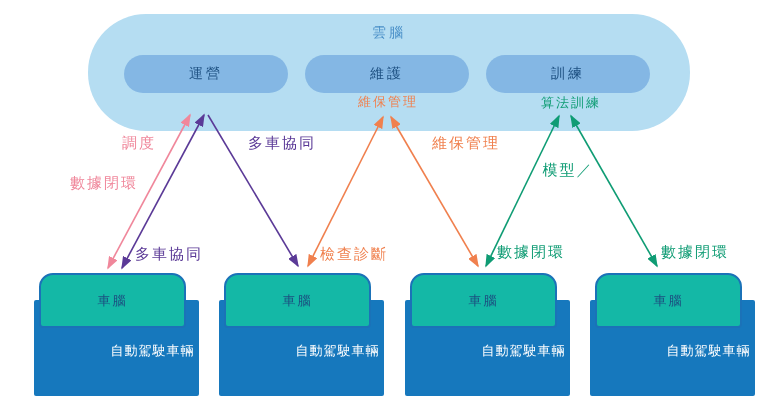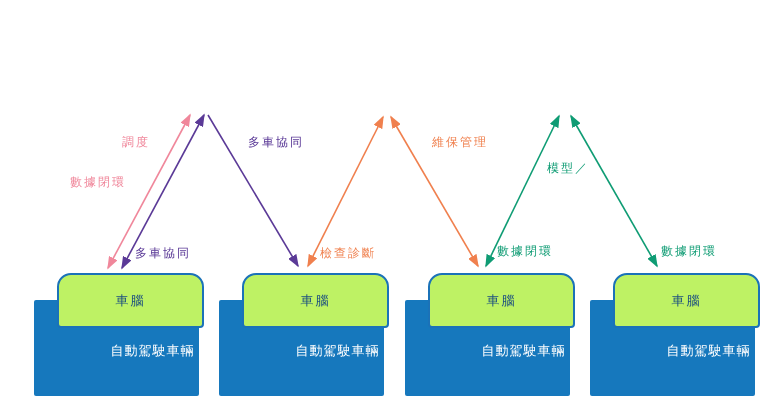--- a/index.html
+++ b/index.html
@@ -19,21 +19,21 @@
          color:var(--cloud-title);font-size:14px;letter-spacing:3px;}
   .pill-row{position:absolute;top:41px;left:36px;display:flex;gap:17px;}
   .pill{width:164px;height:38px;background:var(--pill-bg);border-radius:19px;
         display:flex;align-items:center;justify-content:center;
         color:var(--pill-text);font-size:14px;letter-spacing:3px;}
   .cloud-sub{position:absolute;font-size:13px;letter-spacing:2px;white-space:nowrap;}
   .sub-maint{left:270px;top:79px;color:var(--orange);}
   .sub-train{left:453px;top:80px;color:var(--teal);}
 
   
-  .link-label{position:absolute;font-size:12px;letter-spacing:2px;white-space:nowrap;}
+  .link-label{position:absolute;font-size:15px;letter-spacing:2px;white-space:nowrap;}
   .lbl-pink{color:var(--pink);} .lbl-purple{color:var(--purple);}
   .lbl-orange{color:var(--orange);} .lbl-teal{color:var(--teal);}
   .lbl-dispatch{left:122px;top:134px;}
   .lbl-remote{left:70px;top:174px;}
   .lbl-coord-top{left:248px;top:134px;}
   .lbl-coord-bottom{left:135px;top:245px;}
   .lbl-inspect{left:320px;top:245px;}
   .lbl-predict{left:432px;top:134px;}
   .lbl-update{left:523px;top:160px;width:90px;text-align:center;line-height:1.35;}
   .lbl-loop-left{left:497px;top:243px;}
@@ -42,31 +42,47 @@
   
   .arrows{position:absolute;left:0;top:0;width:768px;height:412px;pointer-events:none;}
 
   
   .vehicle{position:absolute;top:273px;width:165px;height:123px;}
   .v1{left:34px;} .v2{left:219px;} .v3{left:405px;} .v4{left:590px;}
   .vehicle-body{position:absolute;left:0;top:27px;width:165px;height:96px;
         background:var(--vehicle-blue);border-radius:2px;}
   .vehicle-label{position:absolute;top:42px;left:0;width:100%;text-align:center;
         color:var(--vehicle-text);font-size:13px;letter-spacing:1px;margin-left:36px;}
-  .vehicle-brain{position:absolute;left:23px;top:0;width:147px;height:55px;box-sizing:border-box;
-        background:#bef264;border:2px solid var(--vehicle-border);
+  .vehicle-brain{position:absolute;left:5px;top:0;width:147px;height:55px;box-sizing:border-box;
+        background:#14b8a6;border:2px solid var(--vehicle-border);
         border-radius:14px 14px 4px 4px;
         display:flex;align-items:center;justify-content:center;
         color:var(--brain-text);font-size:13px;letter-spacing:2px;text-align:center;}
 </style>
 </head>
 <body>
 
 <div class="canvas">
 
+  <div class="cloud">
+    <div class="cloud-title">雲腦</div>
+    <div class="pill-row">
+      <div class="pill">
+        <span>運營</span>
+      </div>
+      <div class="pill">
+        <span>維護</span>
+      </div>
+      <div class="pill">
+        <span>訓練</span>
+      </div>
+    </div>
+    <div class="cloud-sub sub-maint">維保管理</div>
+    <div class="cloud-sub sub-train">算法訓練</div>
+  </div>
 
   <svg class="arrows" viewBox="0 0 768 412" xmlns="http://www.w3.org/2000/svg">
     <defs>
       <marker id="m-pink" viewBox="0 0 8 6" refX="7" refY="3" markerWidth="8" markerHeight="6" orient="auto-start-reverse">
         <path d="M0,0L8,3L0,6Z" fill="var(--pink)"></path>
       </marker>
       <marker id="m-purple" viewBox="0 0 8 6" refX="7" refY="3" markerWidth="8" markerHeight="6" orient="auto-start-reverse">
         <path d="M0,0L8,3L0,6Z" fill="var(--purple)"></path>
       </marker>
       <marker id="m-orange" viewBox="0 0 8 6" refX="7" refY="3" markerWidth="8" markerHeight="6" orient="auto-start-reverse">

